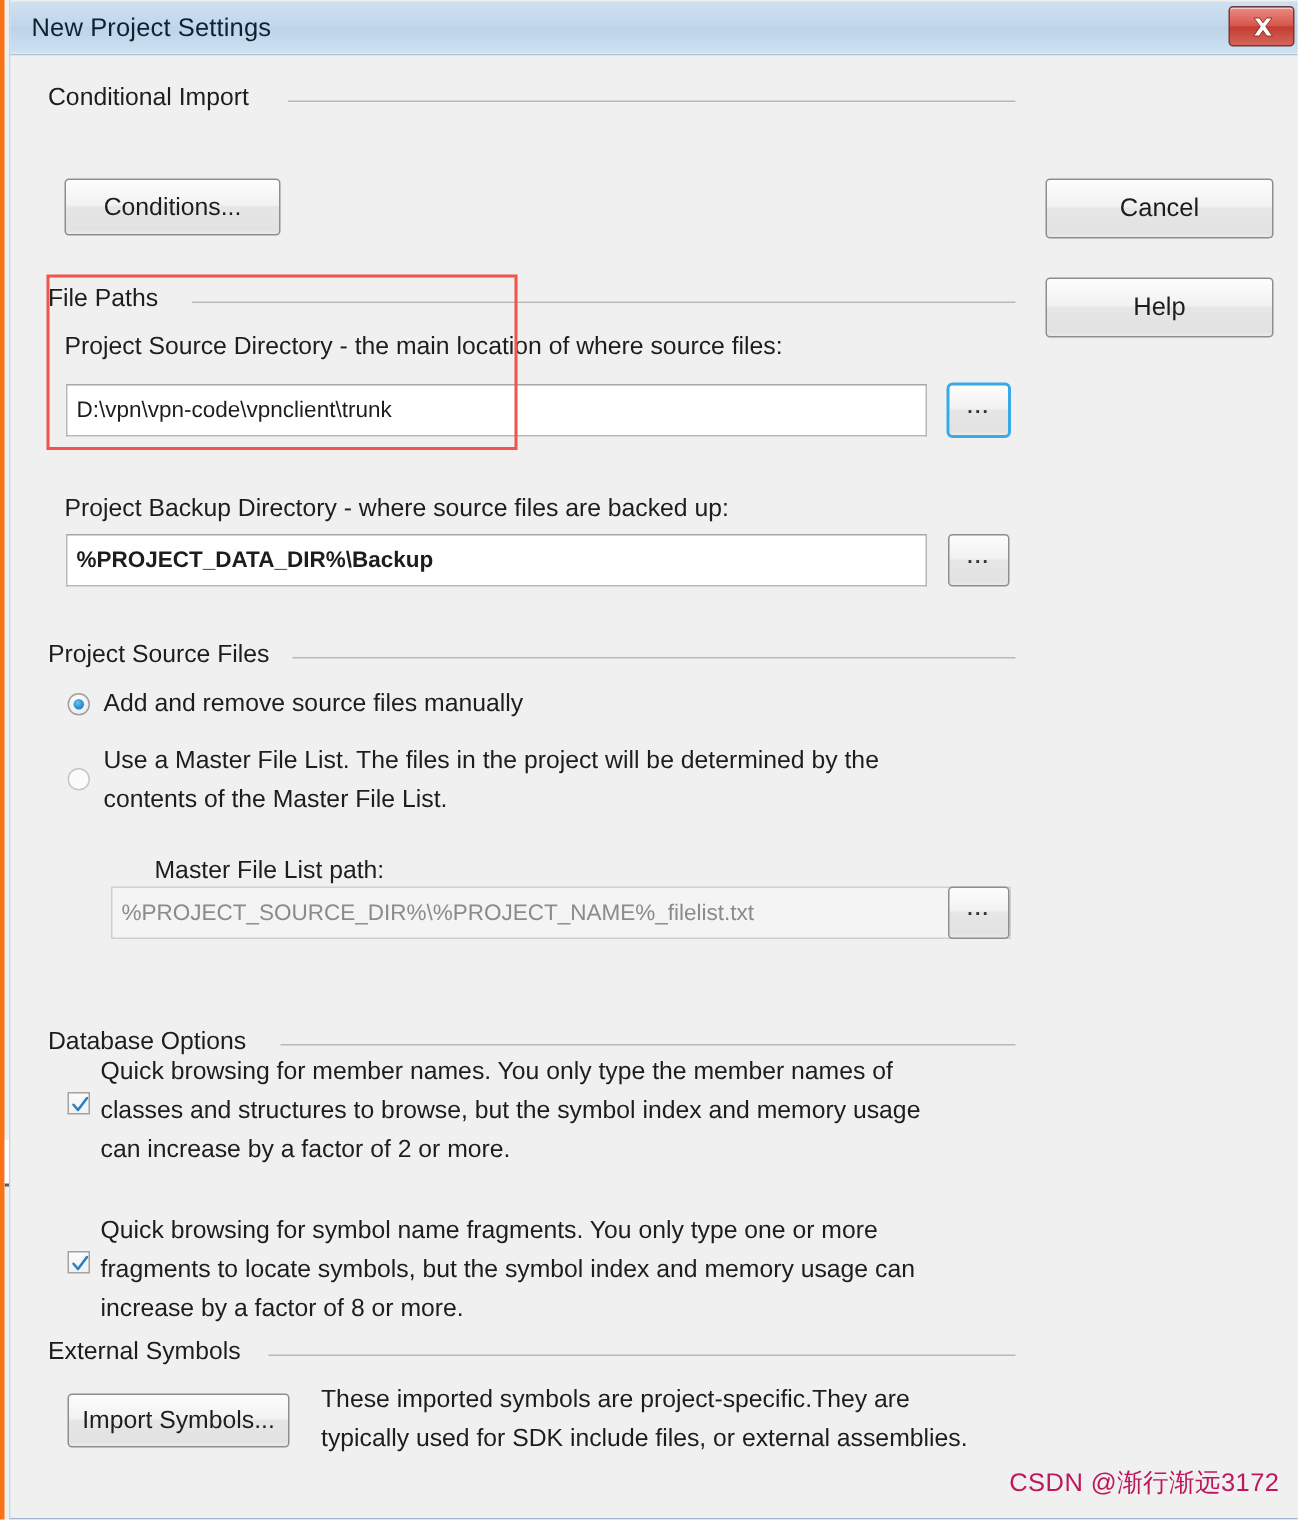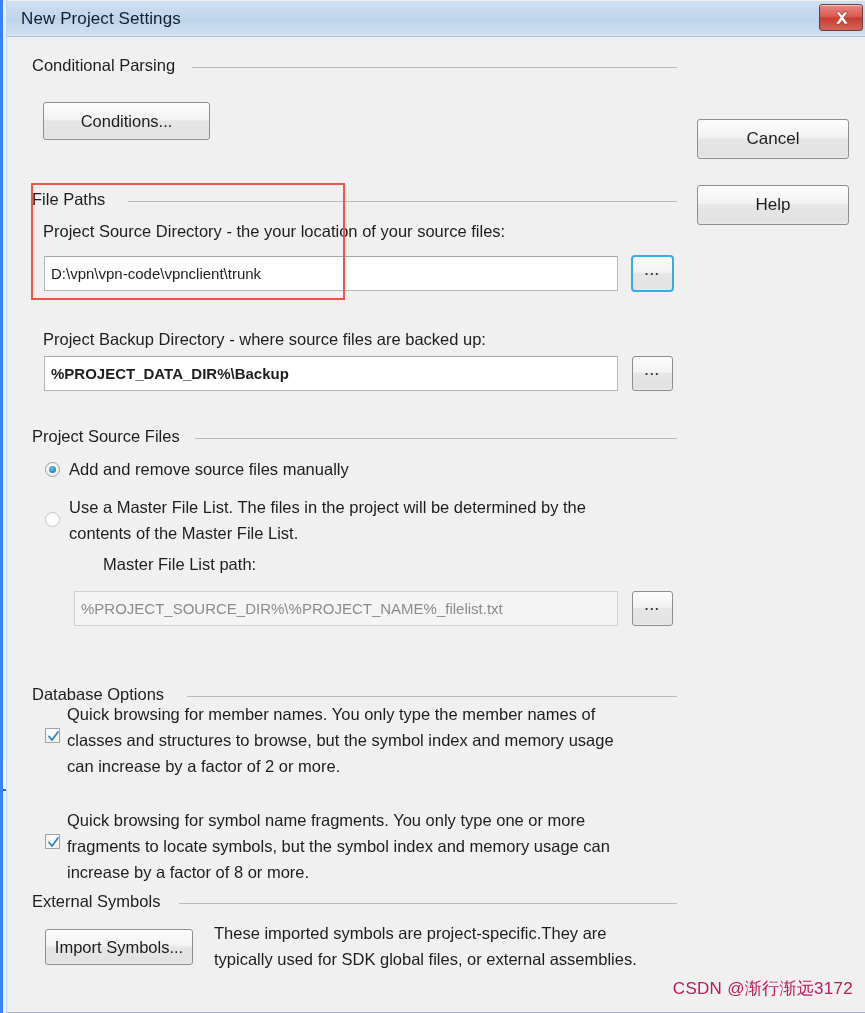--- a/index.html
+++ b/index.html
@@ -14,21 +14,21 @@
     overflow: hidden;
   }
 
   
   #window {
     position: absolute;
     left: 0; top: 0;
     width: 865px; height: 1013px;
     box-sizing: border-box;
     background: #f0f0f0;
-    border-left: 3px solid #3b82f6;
+    border-left: 3px solid #f97316;
     border-top: 0;
     overflow: hidden;
   }
   #frame-inner {
     position: absolute;
     left: 3px; top: 0px;
     width: 862px; height: 1013px;
     box-sizing: border-box;
     background: #f0f0f0;
     border: 1px solid #9fb6cd;
@@ -240,31 +240,31 @@
       </svg>
     </div>
   </div>
 
   <div id="content">
 
     <div class="btn right-btn" style="left:690px; top:82px; width:152px; height:40px;">Cancel</div>
     <div class="btn right-btn" style="left:690px; top:148px; width:152px; height:40px;">Help</div>
 
     <div class="group" style="left:25px; top:19px; width:645px;">
-      <div class="group-label">Conditional Parsing</div>
+      <div class="group-label">Conditional Import</div>
       <div class="group-rule" style="left:160px; width:485px;"></div>
     </div>
-    <div class="btn" style="left:36px; top:65px; width:167px; height:38px;">Conditions...</div>
+    <div class="btn" style="left:36px; top:82px; width:144px; height:38px;">Conditions...</div>
 
     <div class="group" style="left:25px; top:153px; width:645px;">
       <div class="group-label">File Paths</div>
       <div class="group-rule" style="left:96px; width:549px;"></div>
     </div>
 
-    <div class="static-text" style="left:36px; top:181px;">Project Source Directory - the your location of your source files:</div>
+    <div class="static-text" style="left:36px; top:181px;">Project Source Directory - the main location of where source files:</div>
     <div class="textfield" style="left:37px; top:219px; width:574px; height:35px;">D:\vpn\vpn-code\vpnclient\trunk</div>
     <div class="btn focused" style="left:624px; top:218px; width:43px; height:37px;">
       <span class="btn-ellipsis">...</span>
     </div>
 
     <div class="static-text" style="left:36px; top:289px;">Project Backup Directory - where source files are backed up:</div>
     <div class="textfield" style="left:37px; top:319px; width:574px; height:35px;font-weight:bold;">%PROJECT_DATA_DIR%\Backup</div>
     <div class="btn" style="left:625px; top:319px; width:41px; height:35px;">
       <span class="btn-ellipsis">...</span>
     </div>
@@ -274,22 +274,22 @@
       <div class="group-rule" style="left:163px; width:482px;"></div>
     </div>
 
     <div class="radio checked" style="left:38px; top:425px;"></div>
     <div class="static-text" style="left:62px; top:419px;">Add and remove source files manually</div>
 
     <div class="radio disabled" style="left:38px; top:475px;"></div>
     <div class="static-text" style="left:62px; top:457px; width:620px;">Use a Master File List. The files in the project will be determined by the
 contents of the Master File List.</div>
 
-    <div class="static-text" style="left:96px; top:514px;text-align:right;">Master File List path:</div>
-    <div class="textfield disabled" style="left:67px; top:554px; width:544px; height:35px;">%PROJECT_SOURCE_DIR%\%PROJECT_NAME%_filelist.txt</div>
+    <div class="static-text" style="left:96px; top:530px;text-align:right;">Master File List path:</div>
+    <div class="textfield disabled" style="left:67px; top:554px; width:600px; height:35px;">%PROJECT_SOURCE_DIR%\%PROJECT_NAME%_filelist.txt</div>
     <div class="btn" style="left:625px; top:554px; width:41px; height:35px;">
       <span class="btn-ellipsis">...</span>
     </div>
 
     <div class="group" style="left:25px; top:648px; width:645px;">
       <div class="group-label">Database Options</div>
       <div class="group-rule" style="left:155px; width:490px;"></div>
     </div>
 
     <div class="checkbox checked" style="left:38px; top:691px;">
@@ -310,21 +310,21 @@
 fragments to locate symbols, but the symbol index and memory usage can
 increase by a factor of 8 or more.</div>
 
     <div class="group" style="left:25px; top:855px; width:645px;">
       <div class="group-label">External Symbols</div>
       <div class="group-rule" style="left:147px; width:498px;"></div>
     </div>
 
     <div class="btn" style="left:38px; top:892px; width:148px; height:36px;">Import Symbols...</div>
     <div class="static-text" style="left:207px; top:883px; width:640px;">These imported symbols are project-specific.They are
-typically used for SDK global files, or external assemblies.</div>
+typically used for SDK include files, or external assemblies.</div>
 
     <div id="watermark">CSDN @渐行渐远3172</div>
   </div>
 
   <div id="annotation-box" style="left:28px; top:183px; width:314px; height:117px;"></div>
 
   <div id="left-artifact"></div>
   <div id="left-artifact2"></div>
 </div>
 

